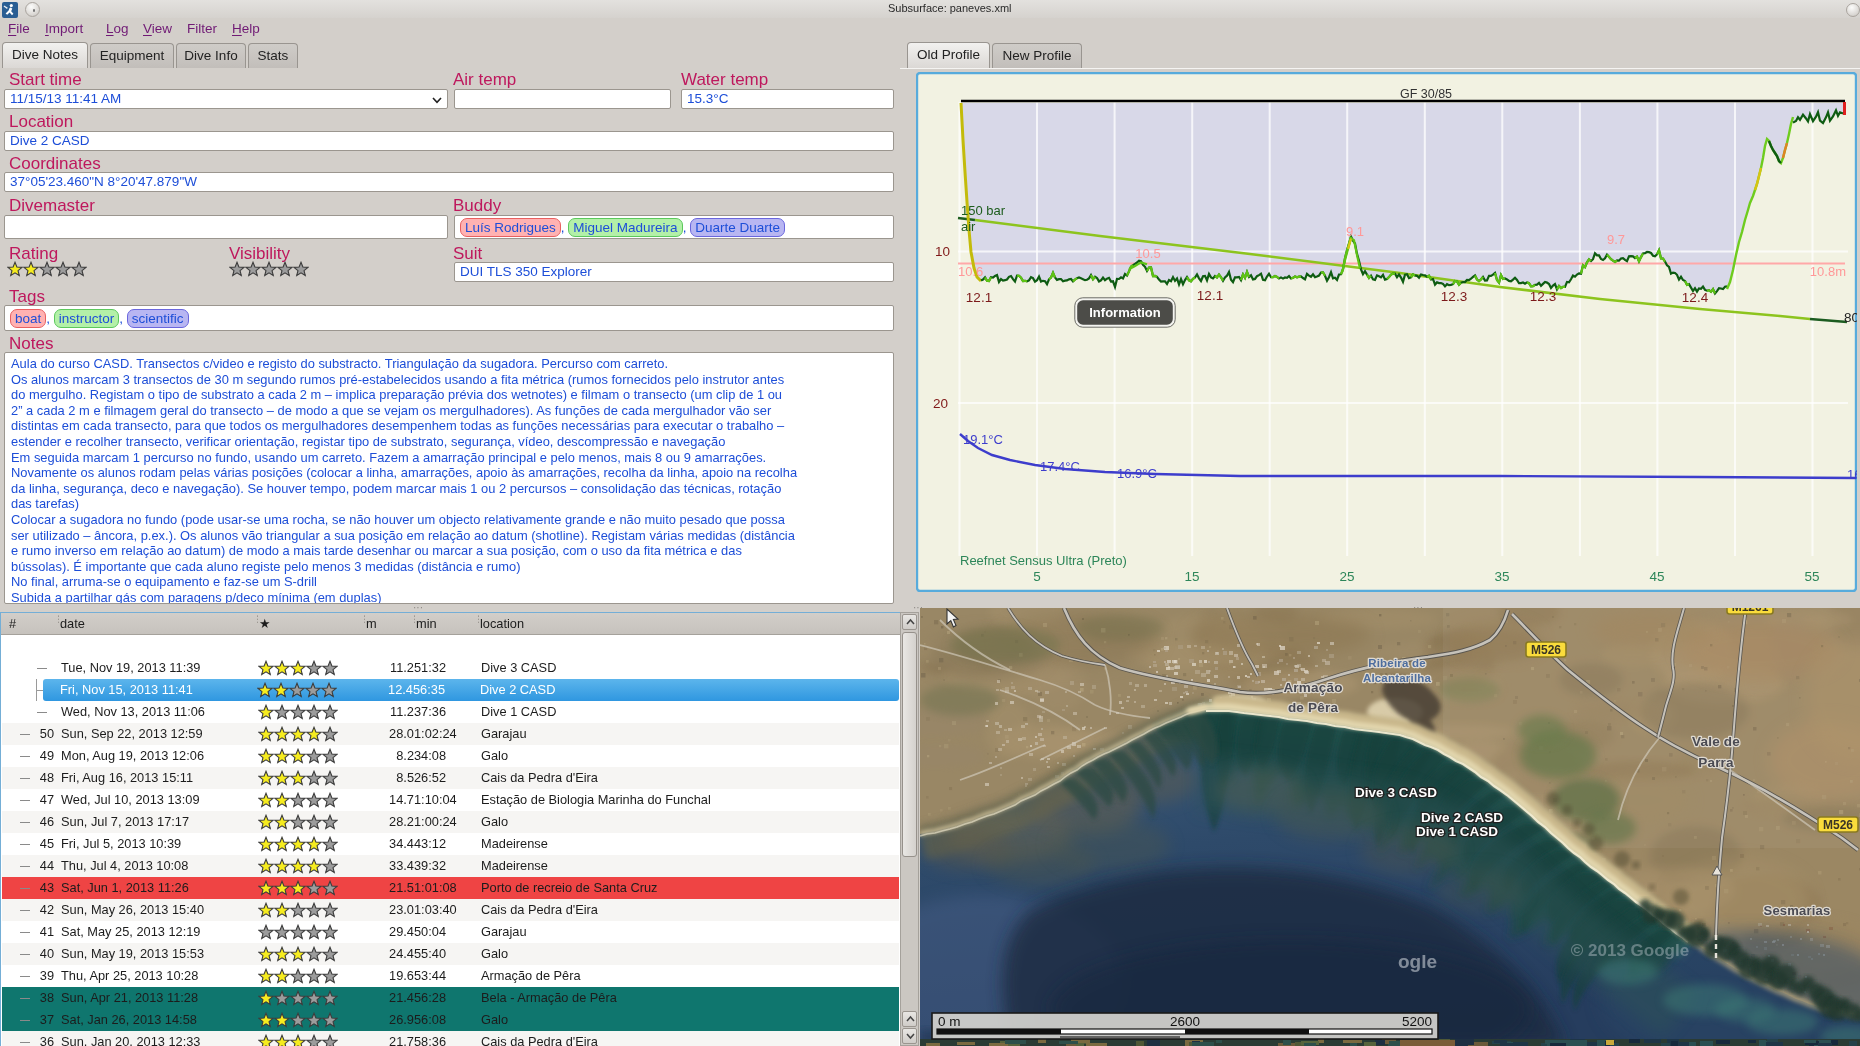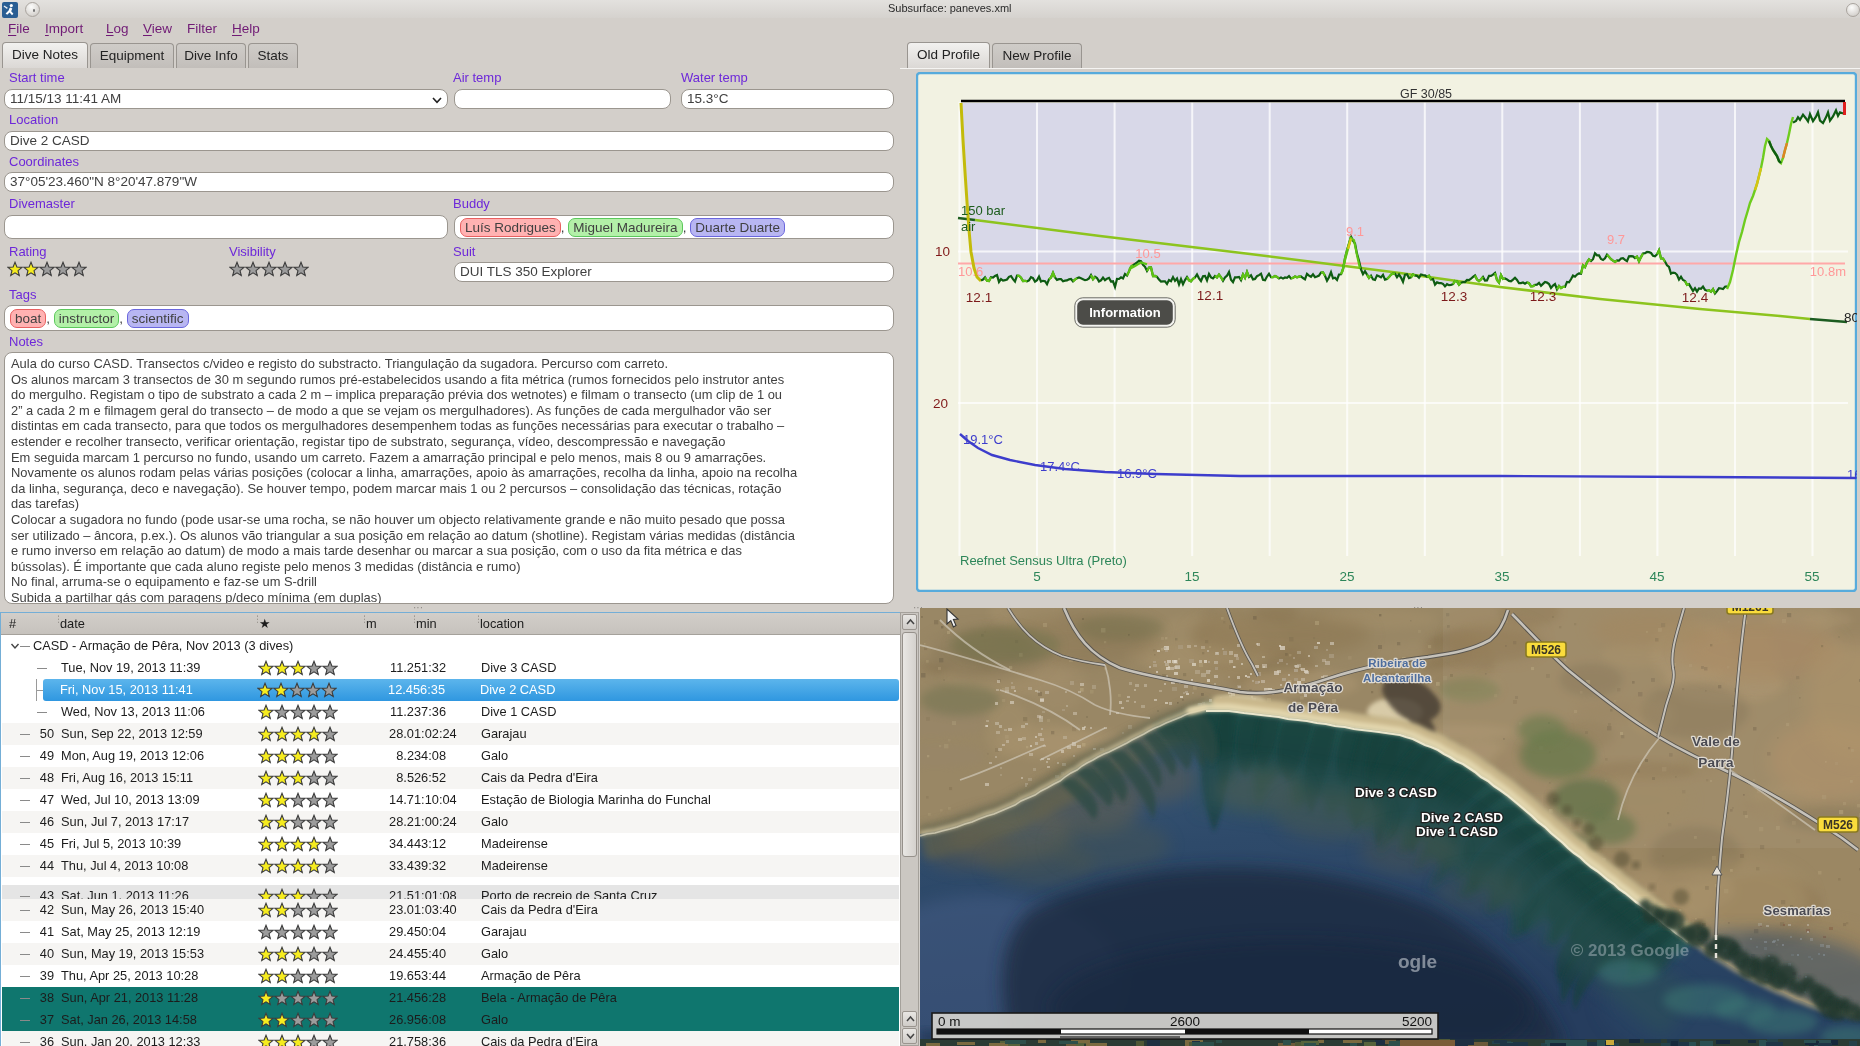--- a/index.html
+++ b/index.html
@@ -1,18 +1,18 @@
 <!DOCTYPE html>
 <html><head><meta charset="utf-8"><style>
 *{margin:0;padding:0;box-sizing:border-box}
 html,body{width:1860px;height:1046px;overflow:hidden}
 body{font-family:"Liberation Sans",sans-serif;background:#d3cfca;position:relative;color:#1c1c1c}
 .ab{position:absolute}
-.lbl{position:absolute;font-size:13px;color:#6d28d9;white-space:nowrap}
-.inp{position:absolute;background:#fff;border:1px solid #9b968f;border-radius:8px;font-size:13.5px;color:#404040;padding:1px 5px;white-space:nowrap;overflow:hidden}
+.lbl{position:absolute;font-size:17px;color:#be185d;white-space:nowrap}
+.inp{position:absolute;background:#fff;border:1px solid #9b968f;border-radius:2px;font-size:13.5px;color:#1d4ed8;padding:1px 5px;white-space:nowrap;overflow:hidden}
 .pill{display:inline-block;border-radius:7px;padding:0 4px;font-size:13.5px;line-height:17px;border:1px solid}
 .pR{background:#ffb2b2;border-color:#e86060}
 .pG{background:#b3f0a8;border-color:#5cc85c}
 .pB{background:#b8b6f2;border-color:#6a66dd}
 .tab{position:absolute;height:25px;border:1px solid #999590;border-bottom:none;border-radius:4px 4px 0 0;font-size:13.5px;text-align:center;color:#222;background:linear-gradient(#cfccc8,#c2beba);line-height:24px}
 .tabA{background:linear-gradient(#f2f1ef,#dbd8d5);height:26px;z-index:3}
 .menu{position:absolute;top:21px;font-size:13.5px;color:#701a75}
 .menu u{text-decoration:underline;text-underline-offset:2px}
 .row{position:absolute;left:1px;width:897px;height:22px;font-size:12.8px;white-space:nowrap}
 .cD{position:absolute;left:59px;top:3px}
@@ -207,27 +207,20 @@
 <span style="position:absolute;left:258px;top:3px">★</span>
 <span style="position:absolute;left:365px;top:3px">m</span>
 <span style="position:absolute;left:415px;top:3px">min</span>
 <span style="position:absolute;left:479px;top:3px">location</span>
 <span style="position:absolute;left:53px;top:4px;color:#8a867f;font-size:9px;letter-spacing:0;line-height:4.5px;display:inline-block;width:3px">⋮</span>
 <span style="position:absolute;left:252px;top:4px;color:#8a867f;font-size:9px;letter-spacing:0;line-height:4.5px;display:inline-block;width:3px">⋮</span>
 <span style="position:absolute;left:359px;top:4px;color:#8a867f;font-size:9px;letter-spacing:0;line-height:4.5px;display:inline-block;width:3px">⋮</span>
 <span style="position:absolute;left:409px;top:4px;color:#8a867f;font-size:9px;letter-spacing:0;line-height:4.5px;display:inline-block;width:3px">⋮</span>
 <span style="position:absolute;left:473px;top:4px;color:#8a867f;font-size:9px;letter-spacing:0;line-height:4.5px;display:inline-block;width:3px">⋮</span>
 </div>
-<div class="row" style="top:22px;background:#fff">
-      <svg style="position:absolute;left:8px;top:6px" width="10" height="10" viewBox="0 0 10 10">
-        <path d="M1.5 3 L5 7 L8.5 3" fill="none" stroke="#444" stroke-width="1.4"></path>
-      </svg>
-      <span class="dash" style="left:18px"></span>
-      <span style="position:absolute;left:31px;top:3px">CASD - Armação de Pêra, Nov 2013 (3 dives)</span>
-    </div>
 <div class="ab" style="left:35px;top:44px;width:1px;height:56px;background:#9a9a9a"></div>
 <div class="row" style="top:44px;background:#fff">
       <span class="dash" style="left:35px;width:10px"></span>
       <span class="cD">Tue, Nov 19, 2013 11:39</span>
       <span class="st"><svg class="s" viewBox="0 0 16 16">
           <path d="M8.00,1.30 L9.88,6.01 L14.94,6.34 L11.04,9.59 L12.29,14.51 L8.00,11.80 L3.71,14.51 L4.96,9.59 L1.06,6.34 L6.12,6.01 Z" fill="#f6ec1f" stroke="#3c3c3c" stroke-width="1.1"></path>
         </svg><svg class="s" viewBox="0 0 16 16">
           <path d="M8.00,1.30 L9.88,6.01 L14.94,6.34 L11.04,9.59 L12.29,14.51 L8.00,11.80 L3.71,14.51 L4.96,9.59 L1.06,6.34 L6.12,6.01 Z" fill="#f6ec1f" stroke="#3c3c3c" stroke-width="1.1"></path>
         </svg><svg class="s" viewBox="0 0 16 16">
           <path d="M8.00,1.30 L9.88,6.01 L14.94,6.34 L11.04,9.59 L12.29,14.51 L8.00,11.80 L3.71,14.51 L4.96,9.59 L1.06,6.34 L6.12,6.01 Z" fill="#f6ec1f" stroke="#3c3c3c" stroke-width="1.1"></path>
@@ -402,21 +395,21 @@
           <path d="M8.00,1.30 L9.88,6.01 L14.94,6.34 L11.04,9.59 L12.29,14.51 L8.00,11.80 L3.71,14.51 L4.96,9.59 L1.06,6.34 L6.12,6.01 Z" fill="#f6ec1f" stroke="#3c3c3c" stroke-width="1.1"></path>
         </svg><svg class="s" viewBox="0 0 16 16">
           <path d="M8.00,1.30 L9.88,6.01 L14.94,6.34 L11.04,9.59 L12.29,14.51 L8.00,11.80 L3.71,14.51 L4.96,9.59 L1.06,6.34 L6.12,6.01 Z" fill="#f6ec1f" stroke="#3c3c3c" stroke-width="1.1"></path>
         </svg><svg class="s" viewBox="0 0 16 16">
           <path d="M8.00,1.30 L9.88,6.01 L14.94,6.34 L11.04,9.59 L12.29,14.51 L8.00,11.80 L3.71,14.51 L4.96,9.59 L1.06,6.34 L6.12,6.01 Z" fill="#9c9c9c" stroke="#3c3c3c" stroke-width="1.1"></path>
         </svg></span>
       <span class="cM">33.4</span>
       <span class="cMin">39:32</span>
       <span class="cL">Madeirense</span>
     </div>
-<div class="row" style="top:272px;background:#e5e5e5">
+<div class="row" style="top:264px;background:#ef4444">
       <span class="dash" style="left:18px;width:10px"></span>
       <span class="cN">43</span>
       <span class="cD">Sat, Jun 1, 2013 11:26</span>
       <span class="st"><svg class="s" viewBox="0 0 16 16">
           <path d="M8.00,1.30 L9.88,6.01 L14.94,6.34 L11.04,9.59 L12.29,14.51 L8.00,11.80 L3.71,14.51 L4.96,9.59 L1.06,6.34 L6.12,6.01 Z" fill="#f6ec1f" stroke="#3c3c3c" stroke-width="1.1"></path>
         </svg><svg class="s" viewBox="0 0 16 16">
           <path d="M8.00,1.30 L9.88,6.01 L14.94,6.34 L11.04,9.59 L12.29,14.51 L8.00,11.80 L3.71,14.51 L4.96,9.59 L1.06,6.34 L6.12,6.01 Z" fill="#f6ec1f" stroke="#3c3c3c" stroke-width="1.1"></path>
         </svg><svg class="s" viewBox="0 0 16 16">
           <path d="M8.00,1.30 L9.88,6.01 L14.94,6.34 L11.04,9.59 L12.29,14.51 L8.00,11.80 L3.71,14.51 L4.96,9.59 L1.06,6.34 L6.12,6.01 Z" fill="#f6ec1f" stroke="#3c3c3c" stroke-width="1.1"></path>
         </svg><svg class="s" viewBox="0 0 16 16">

